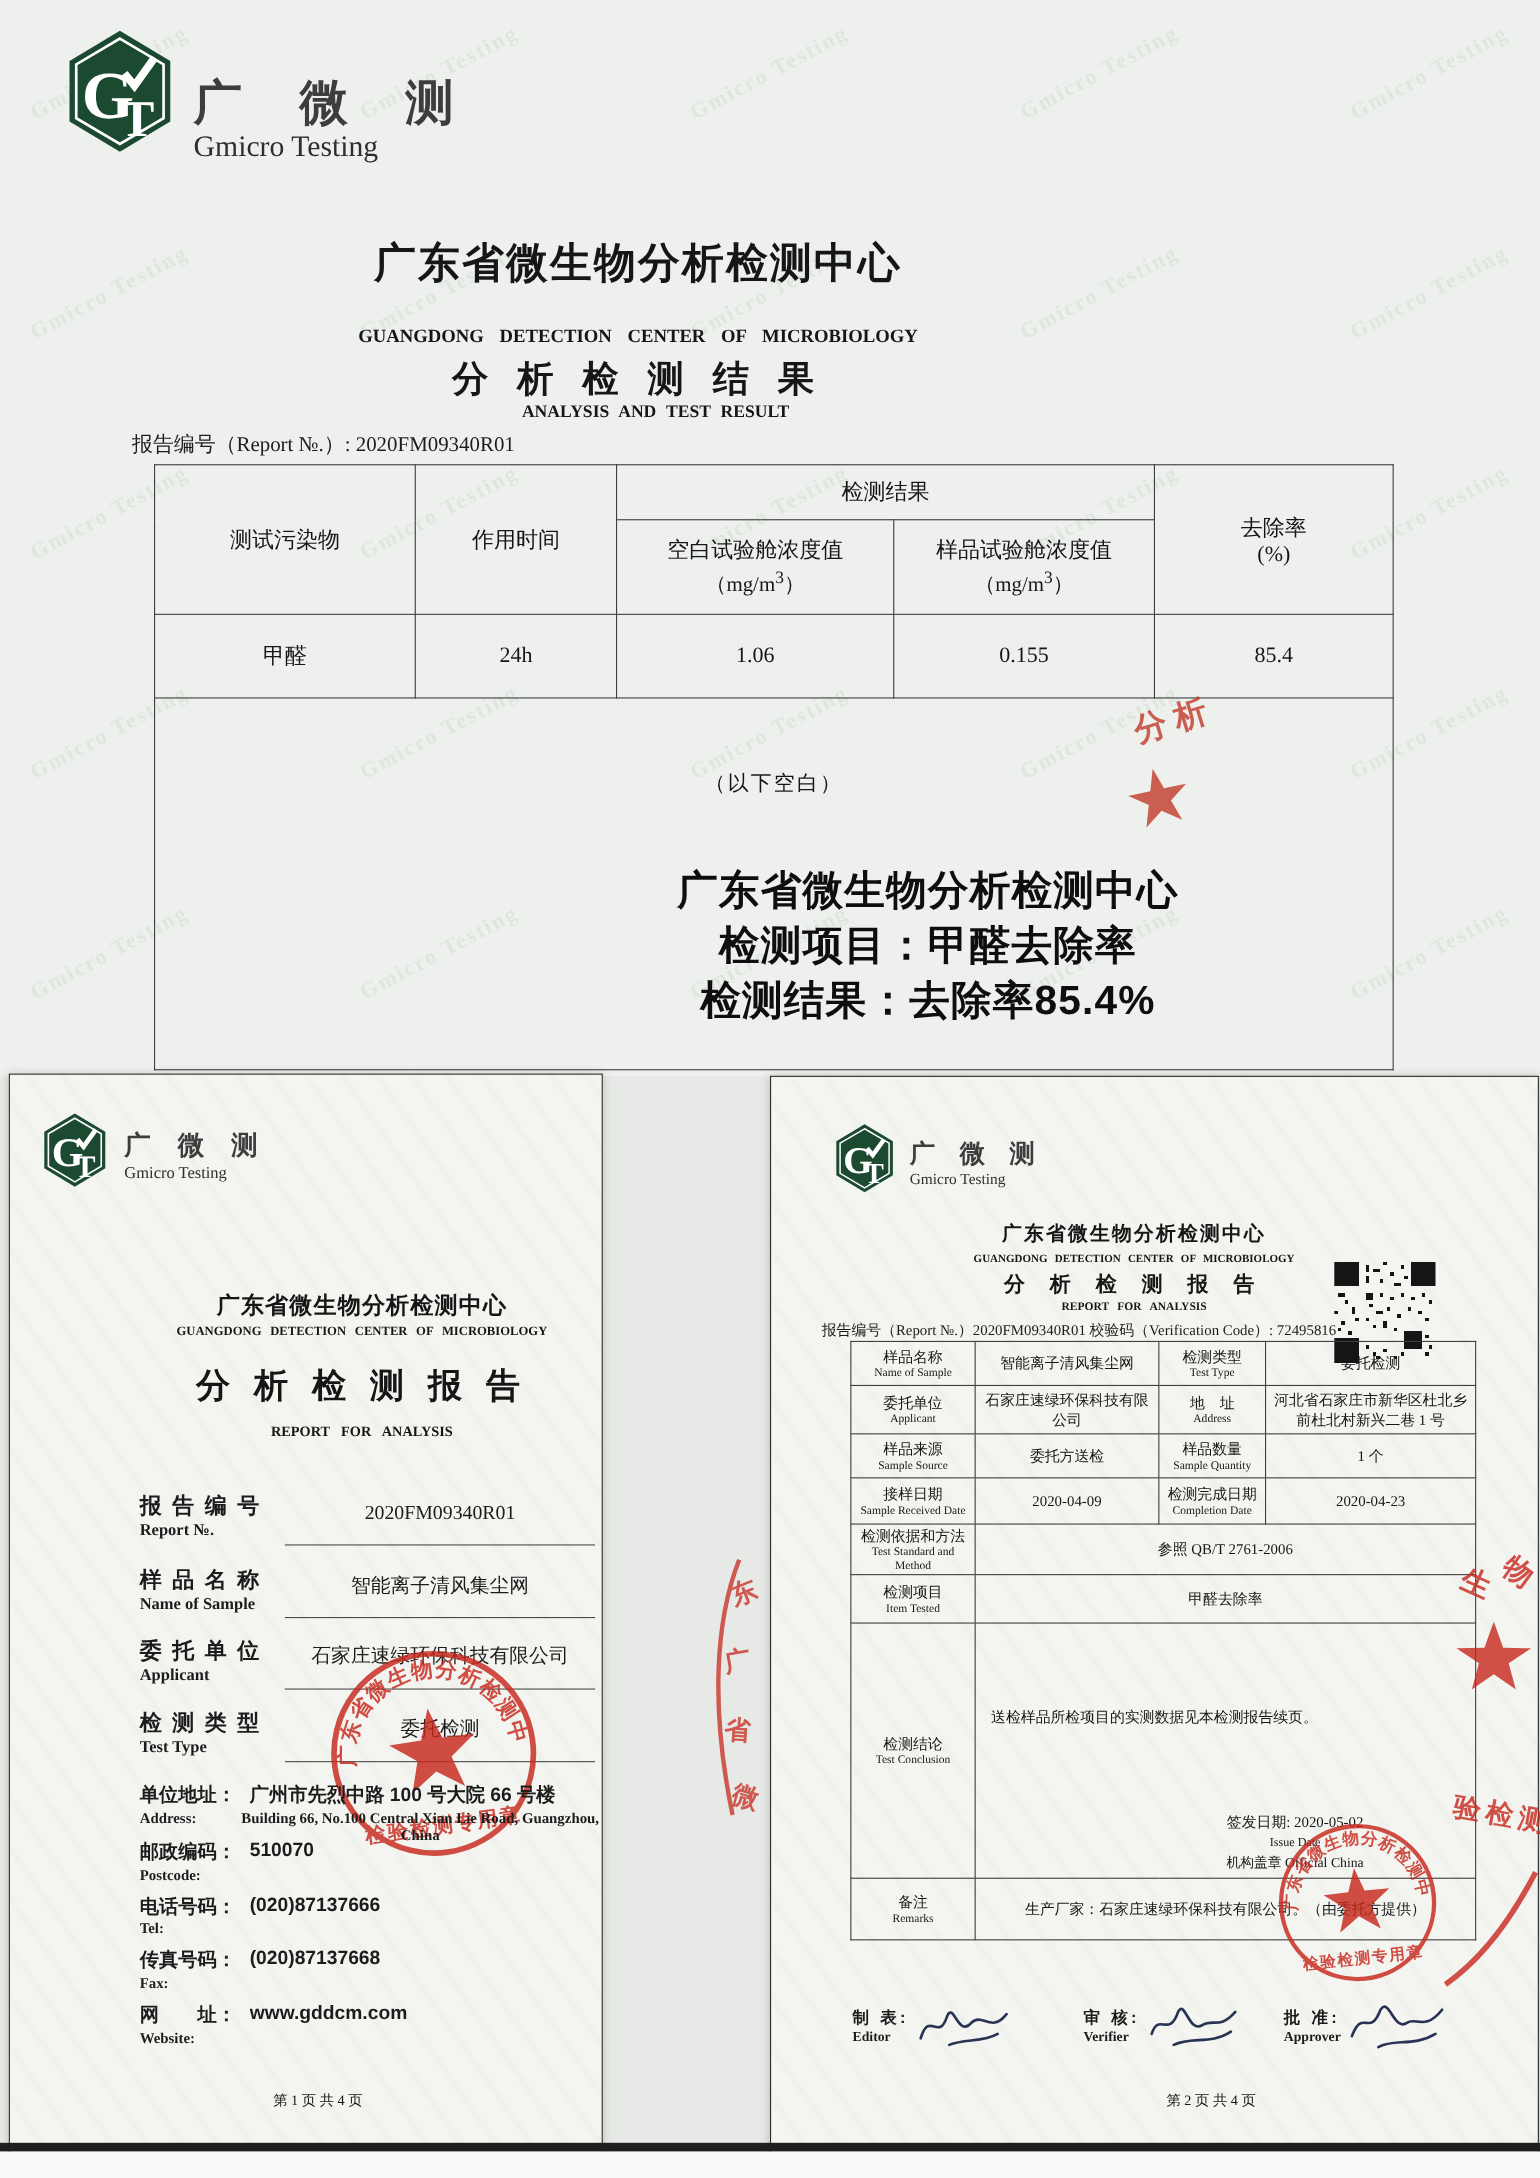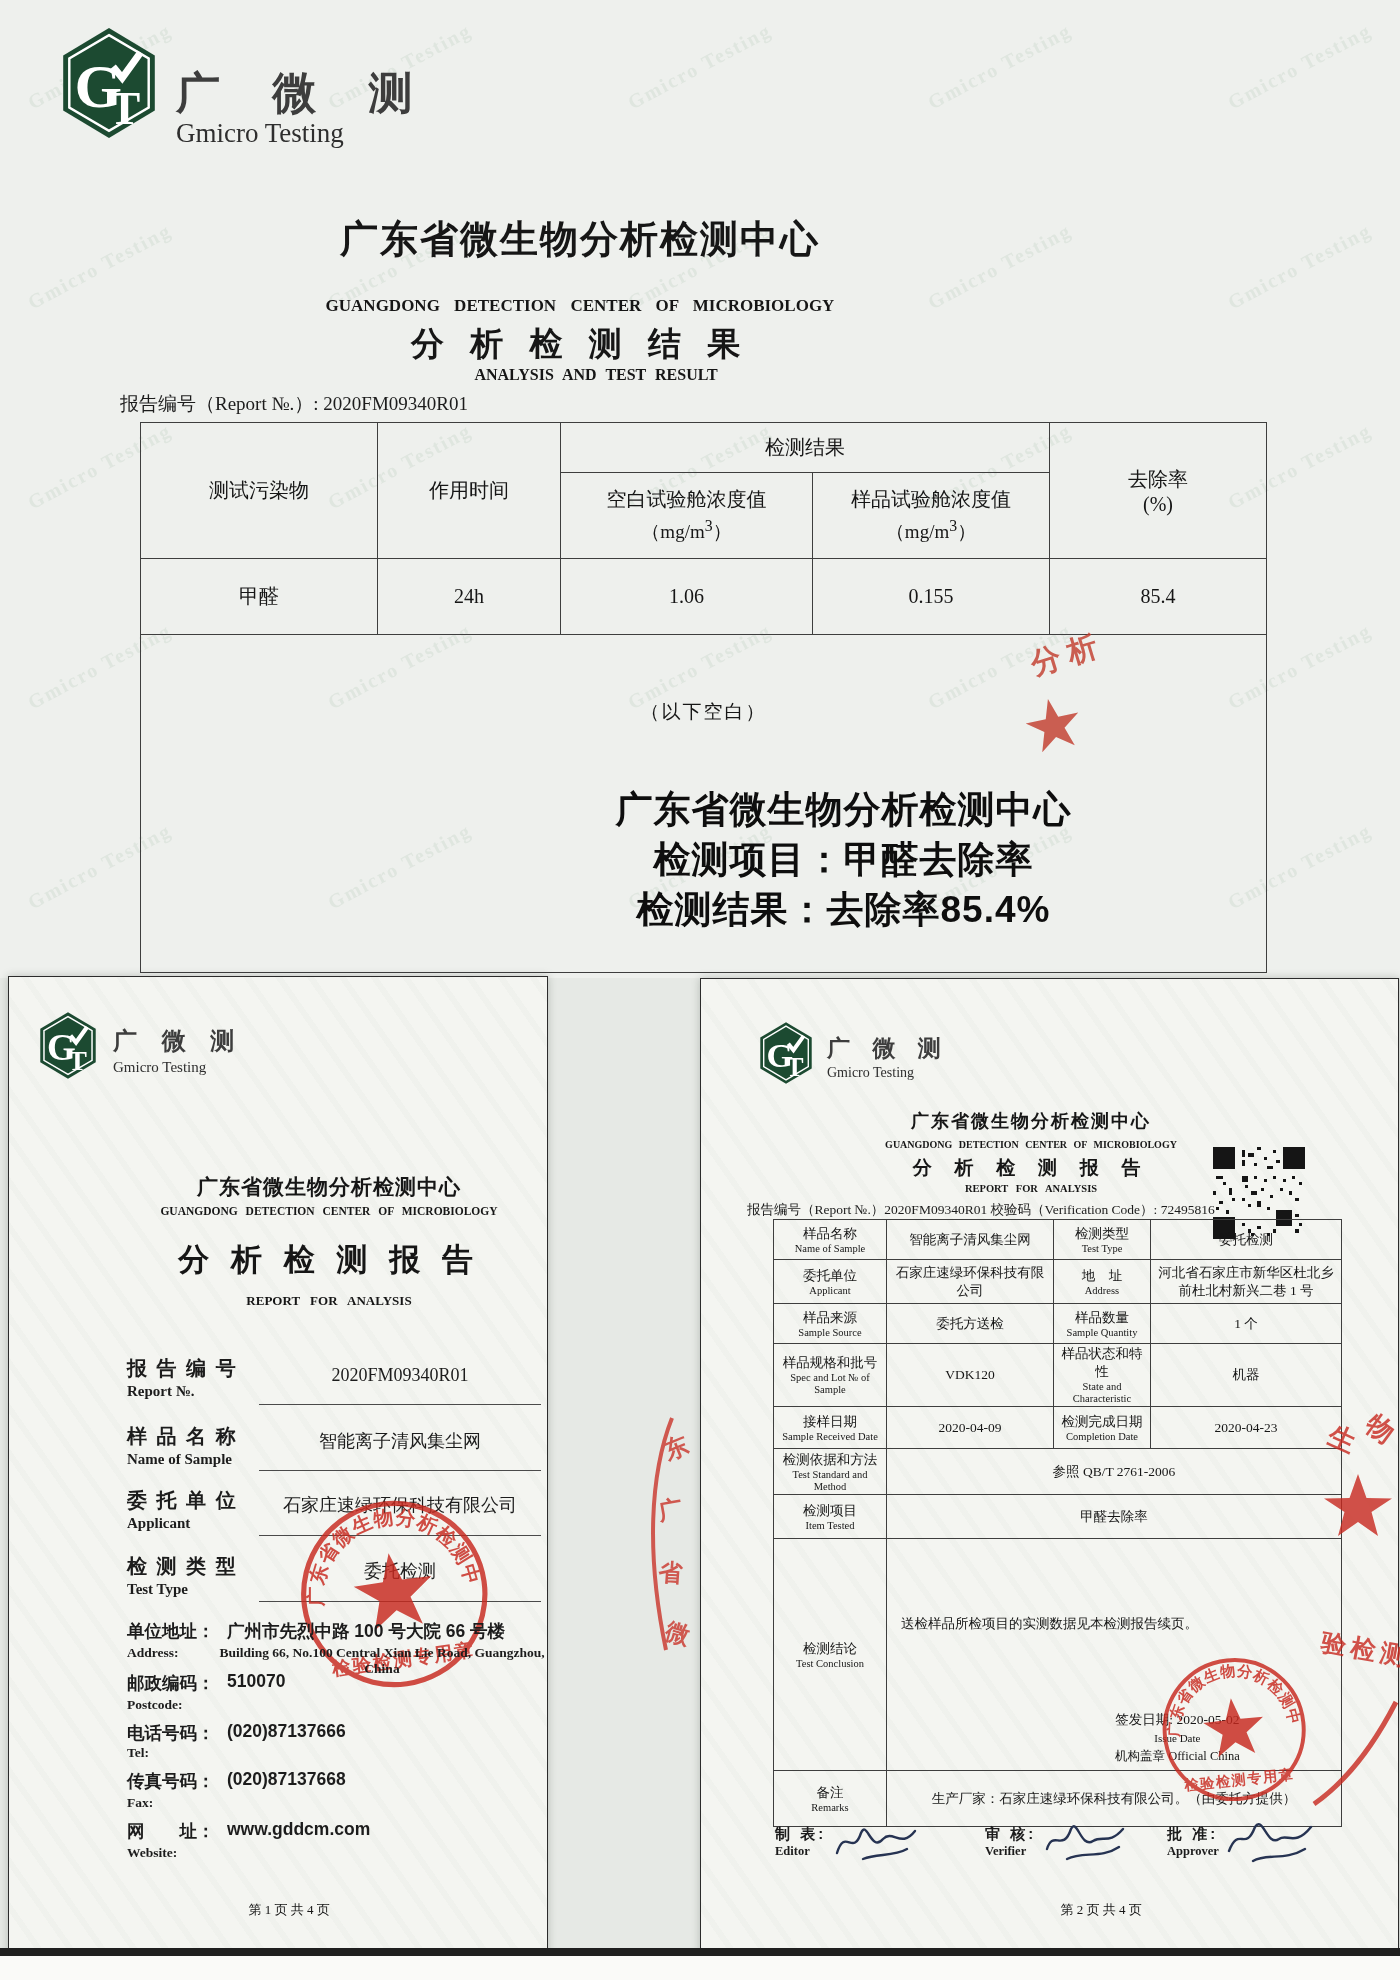--- a/index.html
+++ b/index.html
@@ -448,32 +448,20 @@
               <span class="lab-cn">样品来源</span>
               <span class="lab-en">Sample Source</span>
             </td>
           <td>委托方送检</td>
           <td>
               <span class="lab-cn">样品数量</span>
               <span class="lab-en">Sample Quantity</span>
             </td>
           <td>1 个</td>
         </tr>
-        <tr class="ir4">
-          <td>
-              <span class="lab-cn">样品规格和批号</span>
-              <span class="lab-en">Spec and Lot № of Sample</span>
-            </td>
-          <td>VDK120</td>
-          <td>
-              <span class="lab-cn">样品状态和特性</span>
-              <span class="lab-en">State and Characteristic</span>
-            </td>
-          <td>机器</td>
-        </tr>
         <tr class="ir5">
           <td>
               <span class="lab-cn">接样日期</span>
               <span class="lab-en">Sample Received Date</span>
             </td>
           <td>2020-04-09</td>
           <td>
               <span class="lab-cn">检测完成日期</span>
               <span class="lab-en">Completion Date</span>
             </td>

